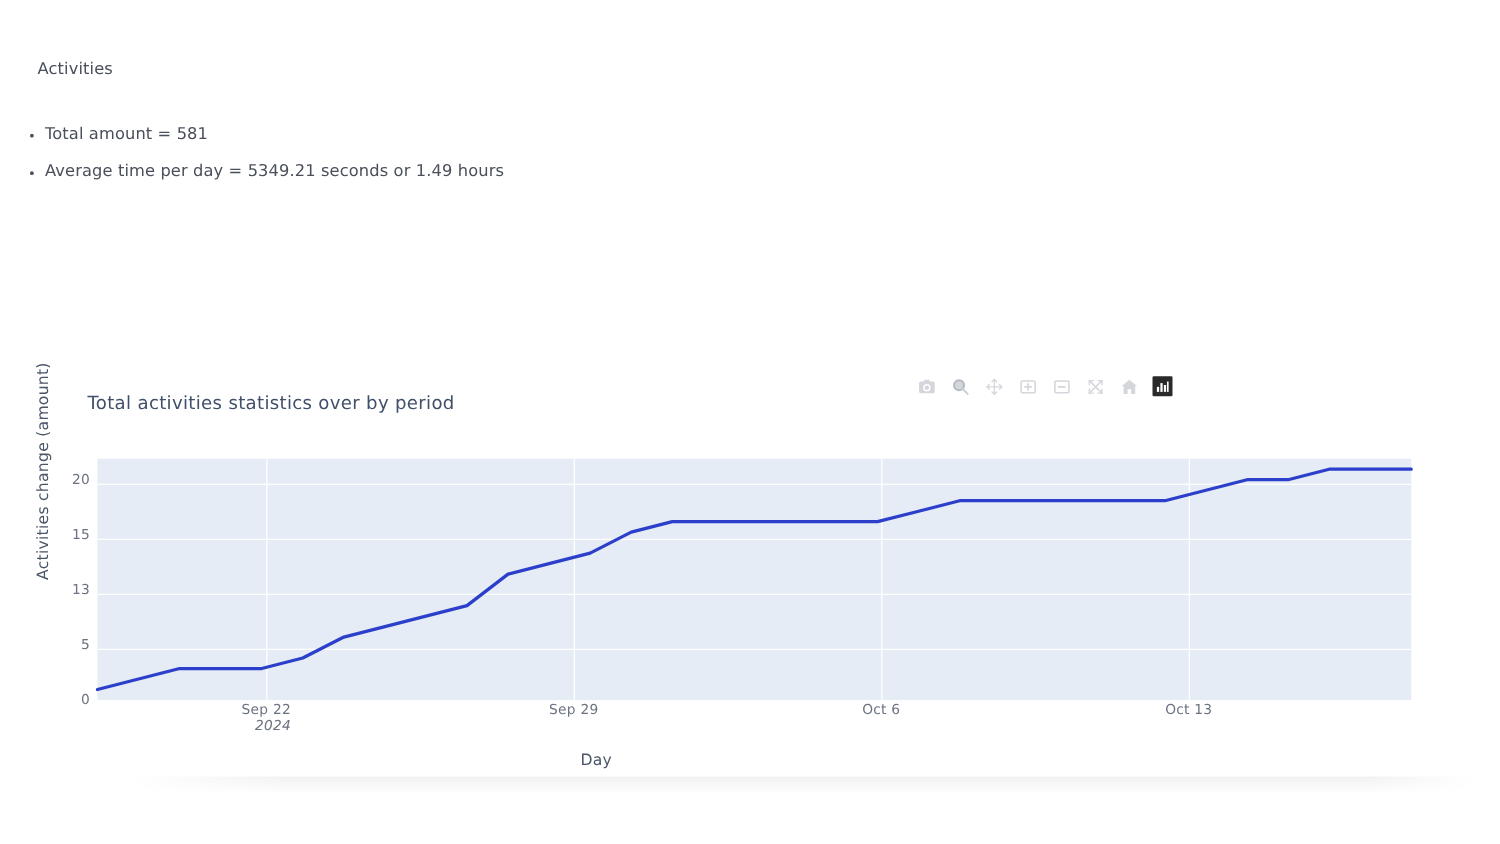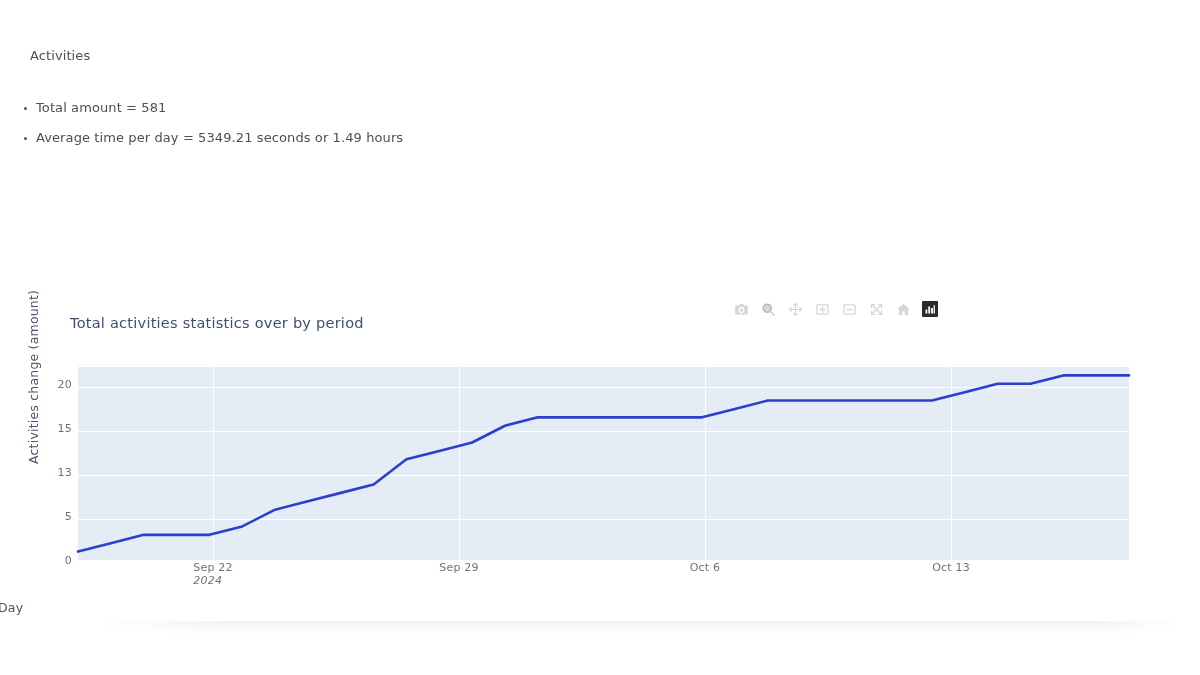--- a/index.html
+++ b/index.html
@@ -151,36 +151,37 @@
     white-space: nowrap;
     letter-spacing: .2px;
   }
 
   
   .xtick {
     position: absolute;
     top: 272px;
     font-size: 11px;
     color: #6b7280;
-    text-align: left;
+    text-align: right;
     transform: translateX(-50%);
     white-space: nowrap;
     letter-spacing: .2px;
     line-height: 12px;
   }
   .xtick .sub {
     display: block;
     margin-top: 1px;
     font-style: italic;
   }
   .xlabel {
     position: absolute;
     left: 0;
     right: 0;
     top: 310px;
+    text-align: center;
     font-size: 12.5px;
     color: #4a5568;
     letter-spacing: .2px;
   }
   .xlabel span { margin-left: -2px; }
 
   
   .bottom-shade {
     position: absolute;
     left: 100px;

